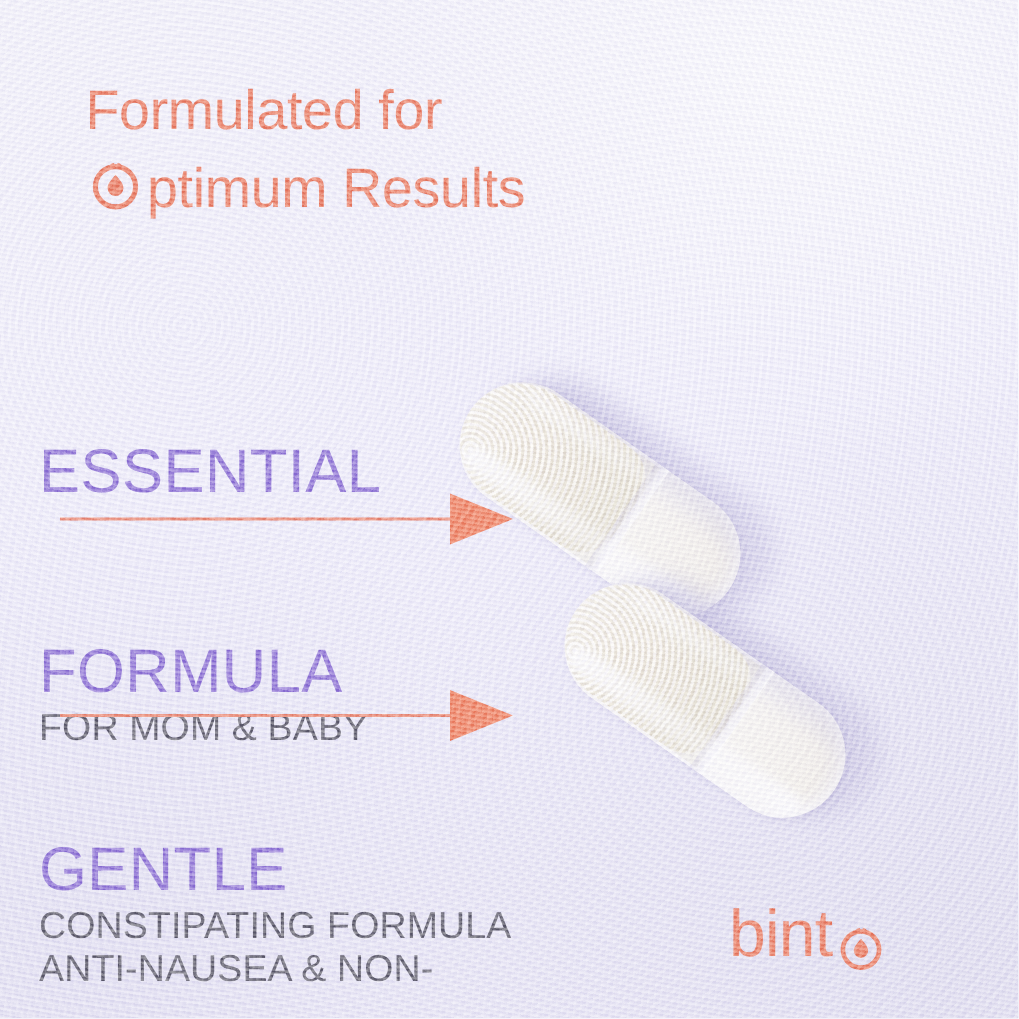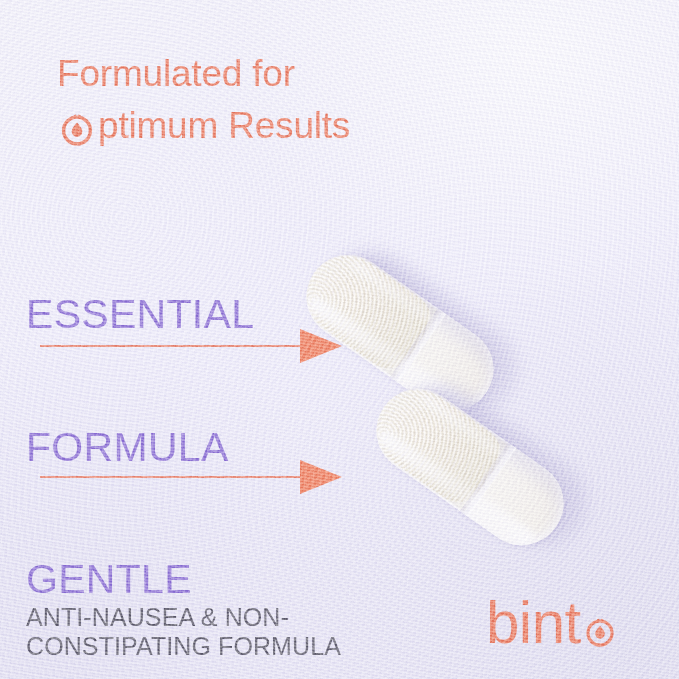--- a/index.html
+++ b/index.html
@@ -45,21 +45,21 @@
     position:absolute;
     left:57px; top:48px;
     width:470px;
     color:#e8522a;
     font-size:37px;
     line-height:52px;
     font-weight:400;
     letter-spacing:-.2px;
     white-space:nowrap;
   }
-  #headline .l2 { display:flex; align-items:center; }
+  #headline .l2 { display:flex; align-items:flex-start; }
 
   
   .omark {
     position:relative;
     display:inline-block;
     width:40px; height:40px;
     vertical-align:-6px;
     margin-right:1px;
   }
   .omark svg { position:absolute; left:0; top:0; }
@@ -198,21 +198,21 @@
     filter:blur(3.5px);
   }
 
   
   #logo {
     position:absolute;
     left:486px; top:598px;
     display:flex;
     align-items:flex-end;
     color:#e8522a;
-    font-size:60px;
+    font-size:44px;
     line-height:49px;
     letter-spacing:-.5px;
     font-weight:400;
   }
   #logo .omark { width:36px; height:36px; vertical-align:0; margin-left:1px; }
 </style>
 </head>
 <body>
 
 <div id="poster">
@@ -236,32 +236,33 @@
     <div class="f-title">ESSENTIAL</div>
   </div>
 
   <div class="arrow" id="a1">
     <span class="shaft"></span>
     <span class="head"></span>
   </div>
 
   <div class="feature" id="f2">
     <div class="f-title">FORMULA</div>
+    <div class="f-sub">FOR MOM &amp; BABY</div>
   </div>
 
   <div class="arrow" id="a2">
     <span class="shaft"></span>
     <span class="head"></span>
   </div>
 
   <div class="feature" id="f3">
     <div class="f-title">GENTLE</div>
     <div class="f-sub">
+      <div>CONSTIPATING FORMULA</div>
       <div>ANTI-NAUSEA &amp; NON-</div>
-      <div>CONSTIPATING FORMULA</div>
     </div>
   </div>
 
   <div class="capsule-wrap" id="cap1">
     <div class="capsule">
       <div class="cap-shadow"></div>
       <div class="cap-body">
         <div class="cap-powder"></div>
         <div class="cap-joint"></div>
         <div class="cap-gloss"></div>

